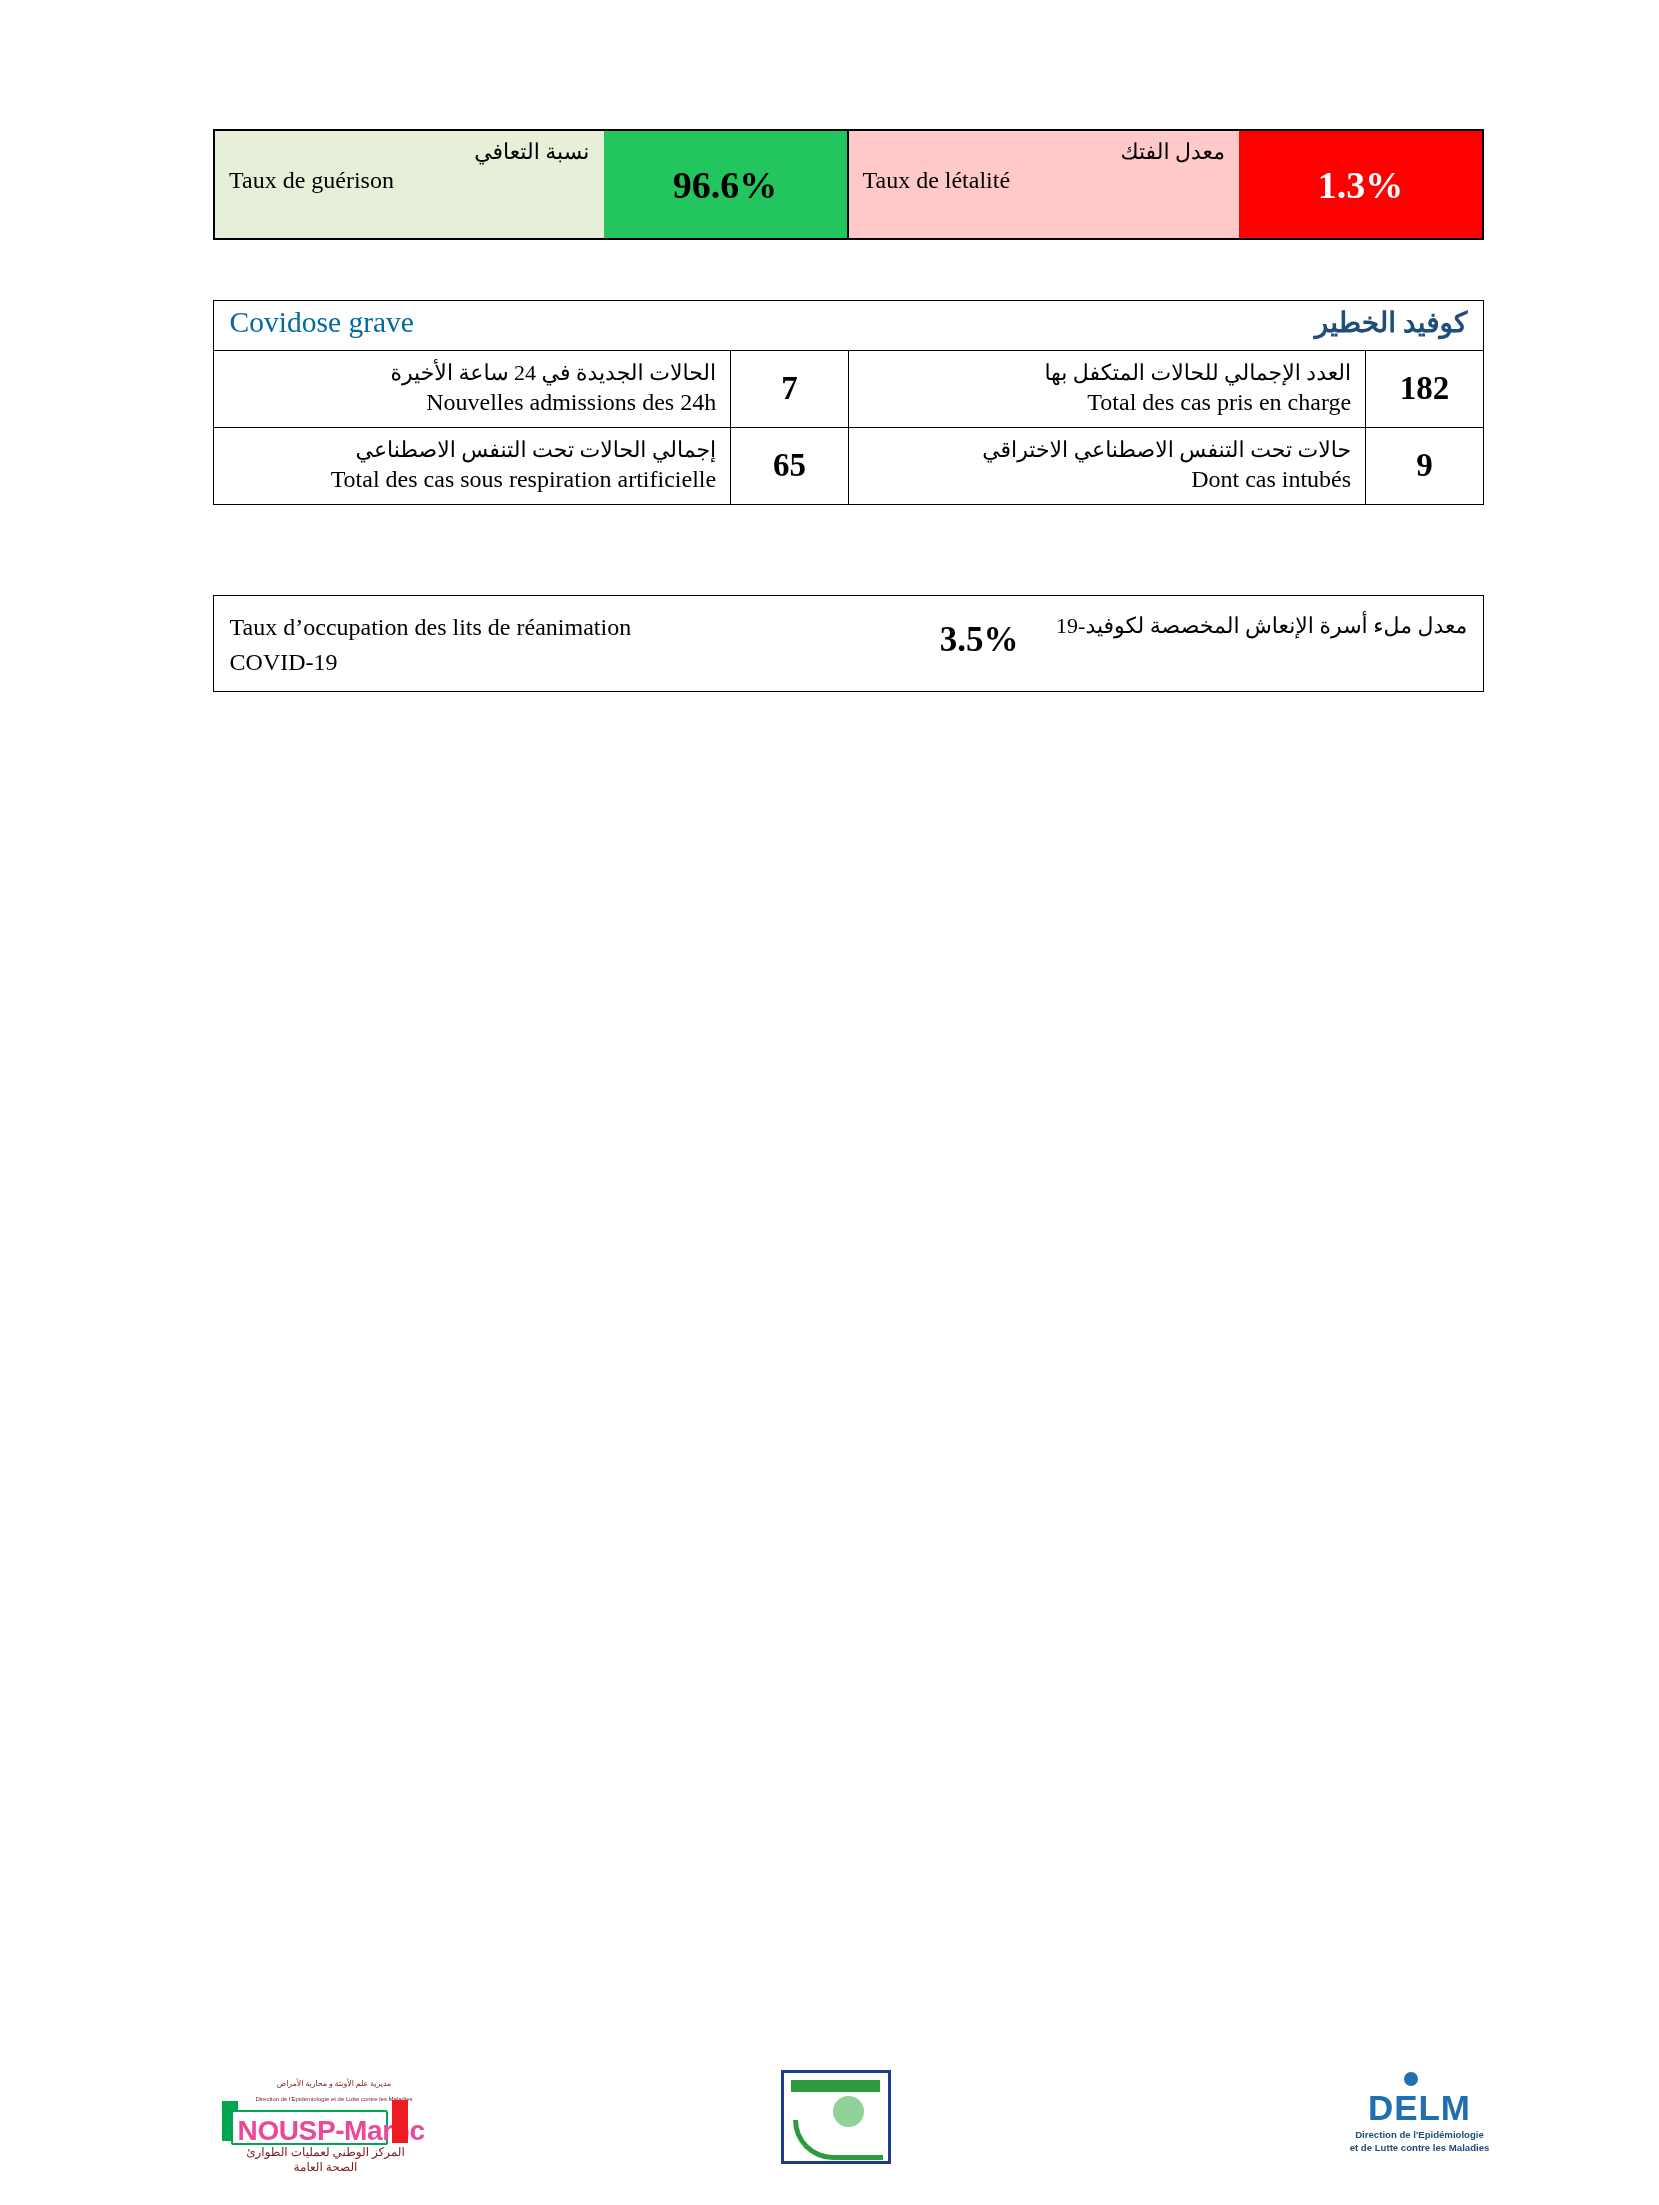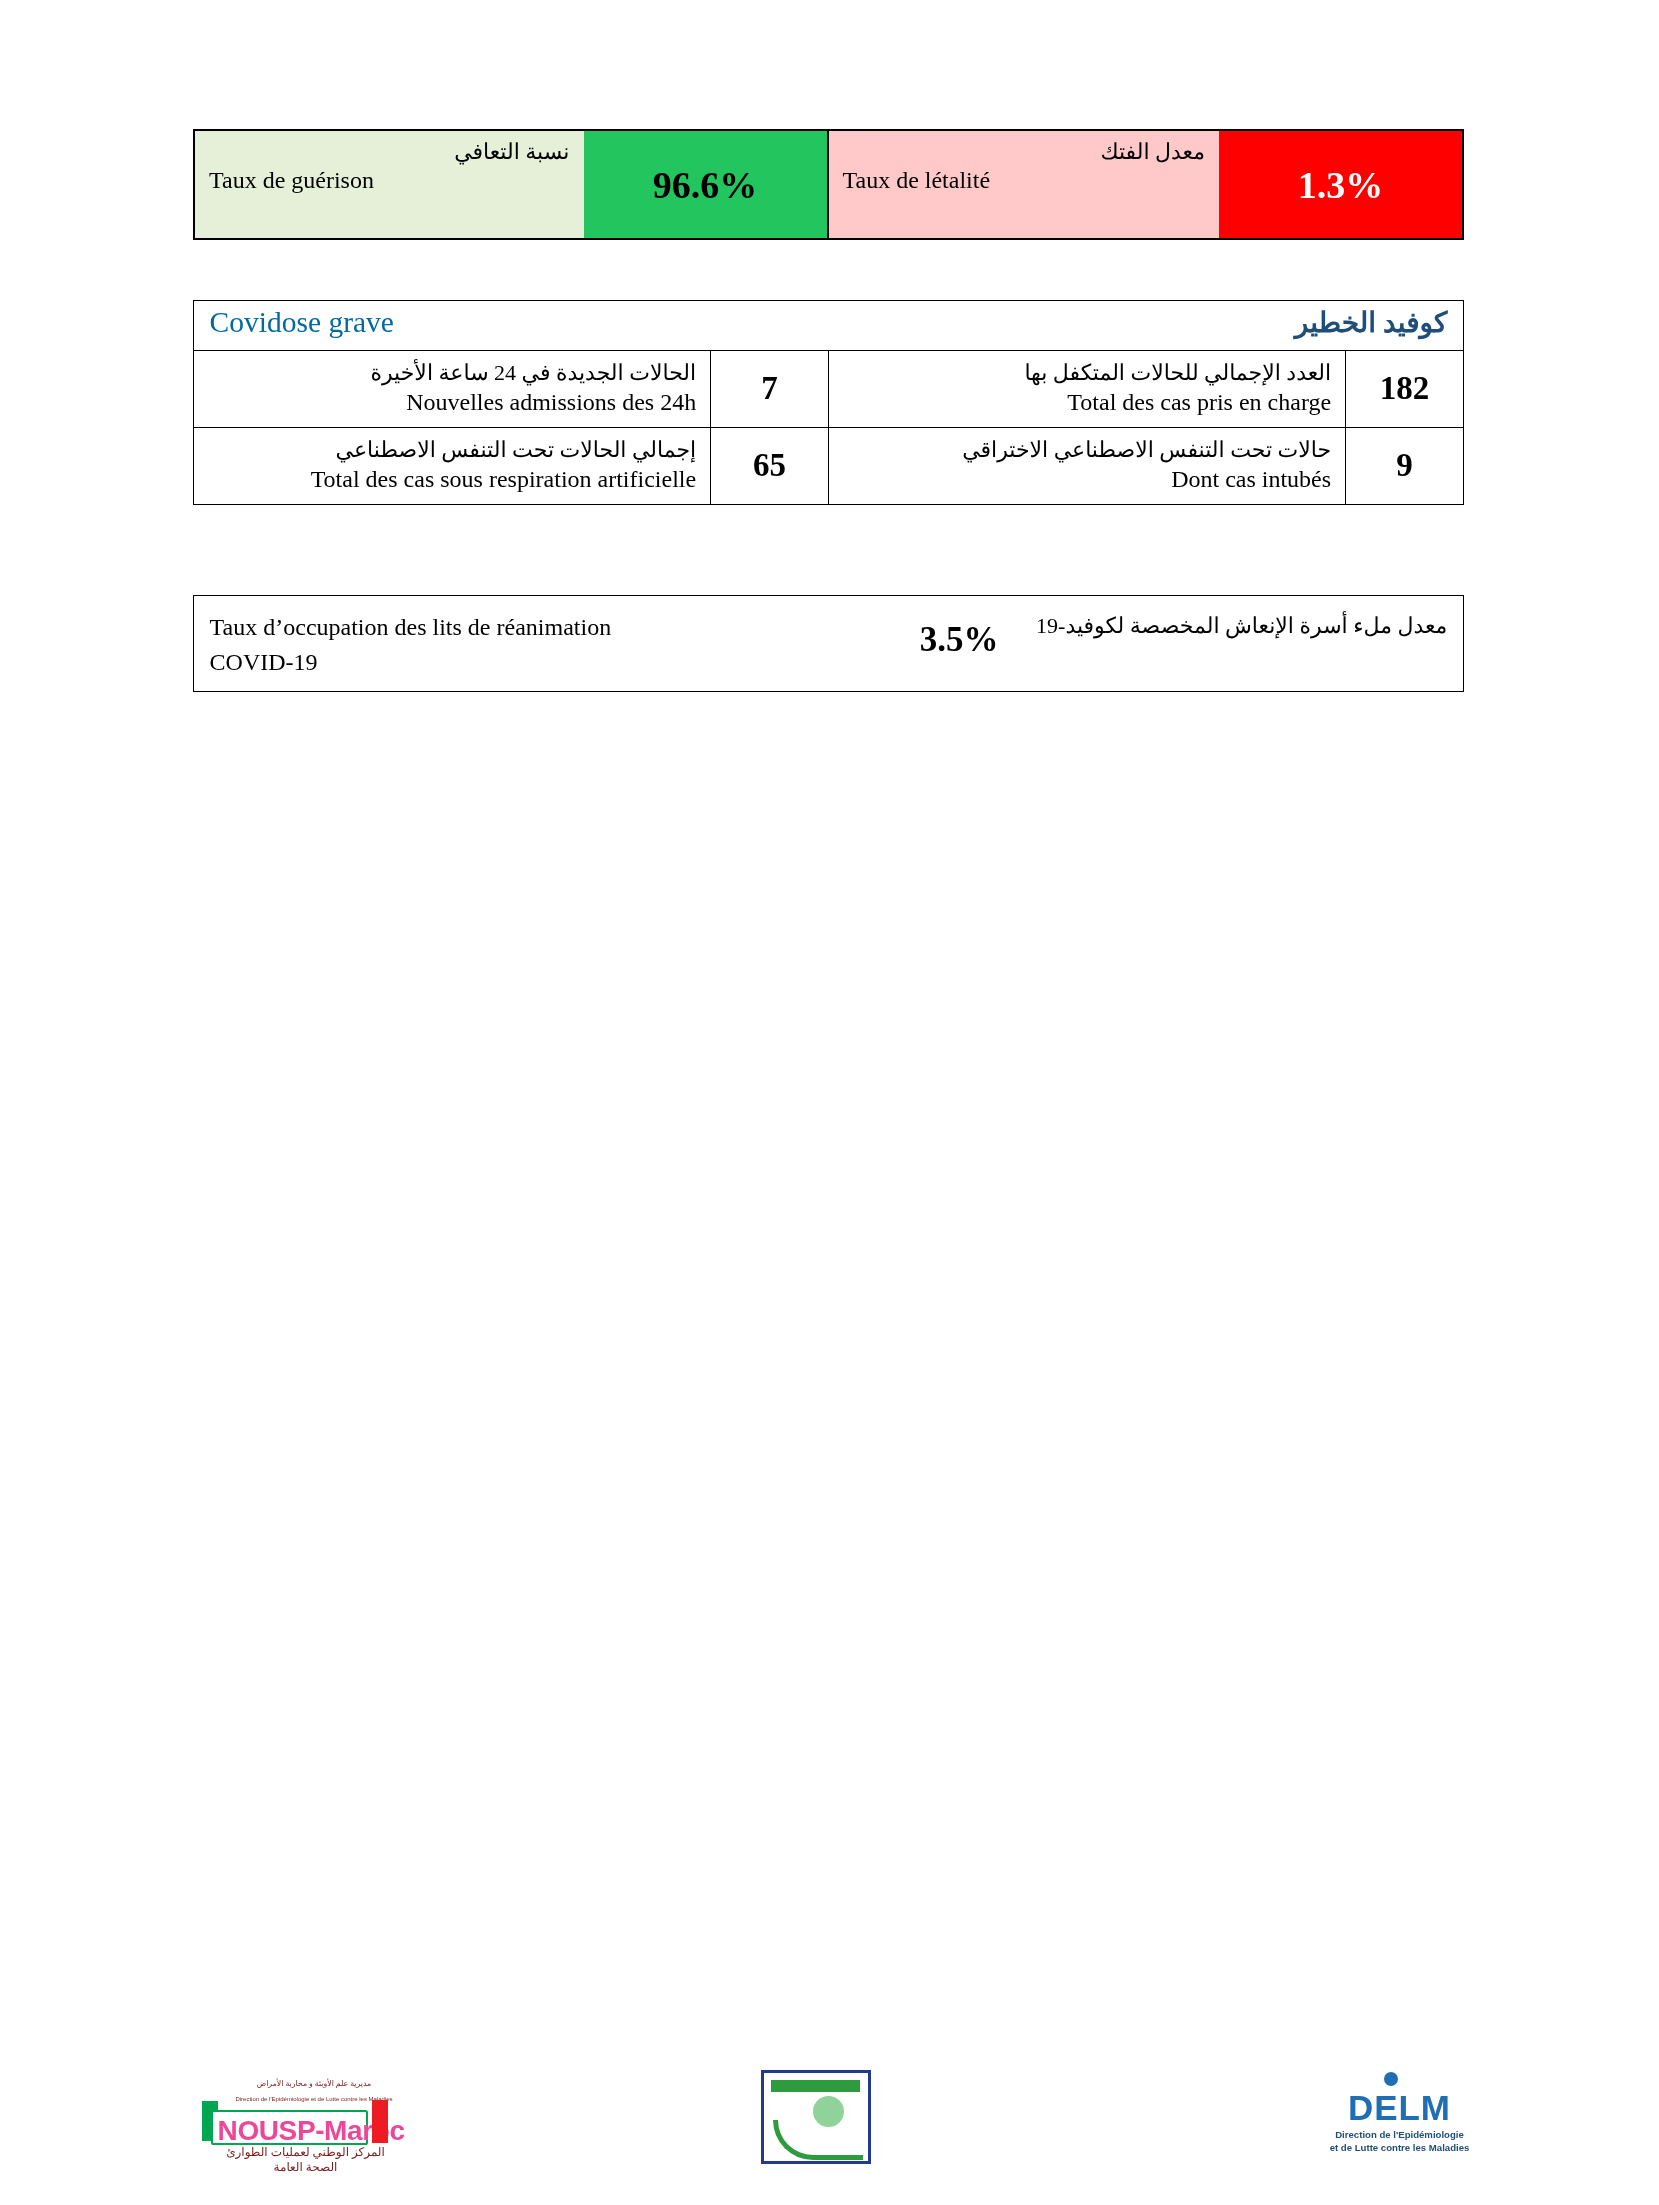--- a/index.html
+++ b/index.html
@@ -11,20 +11,21 @@
     width: 1660px;
     height: 2206px;
     position: relative;
     font-family: "Liberation Serif", serif;
     color: #000000;
   }
 
   .page {
     position: absolute;
     inset: 0;
+    margin-left: 20px;
   }
 
   
   .rates-row {
     position: absolute;
     left: 193px;
     top: 129px;
     width: 1271px;
     height: 111px;
     display: flex;

